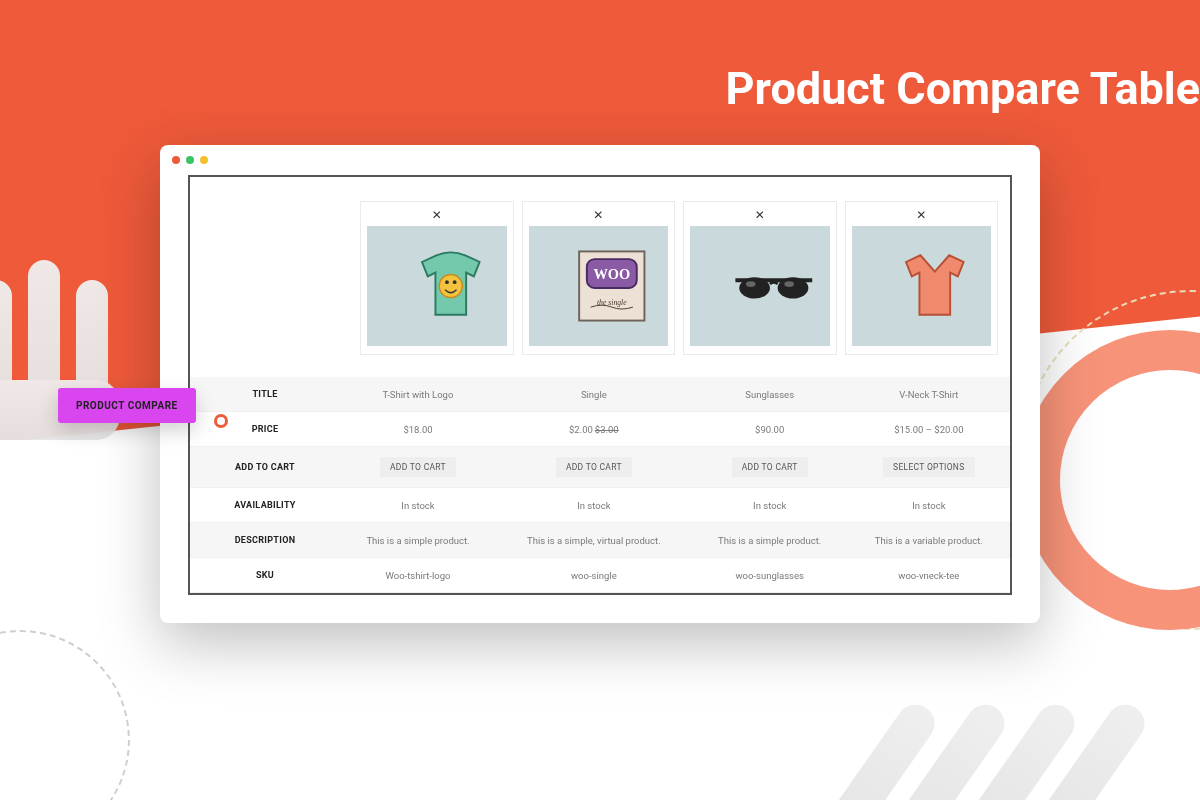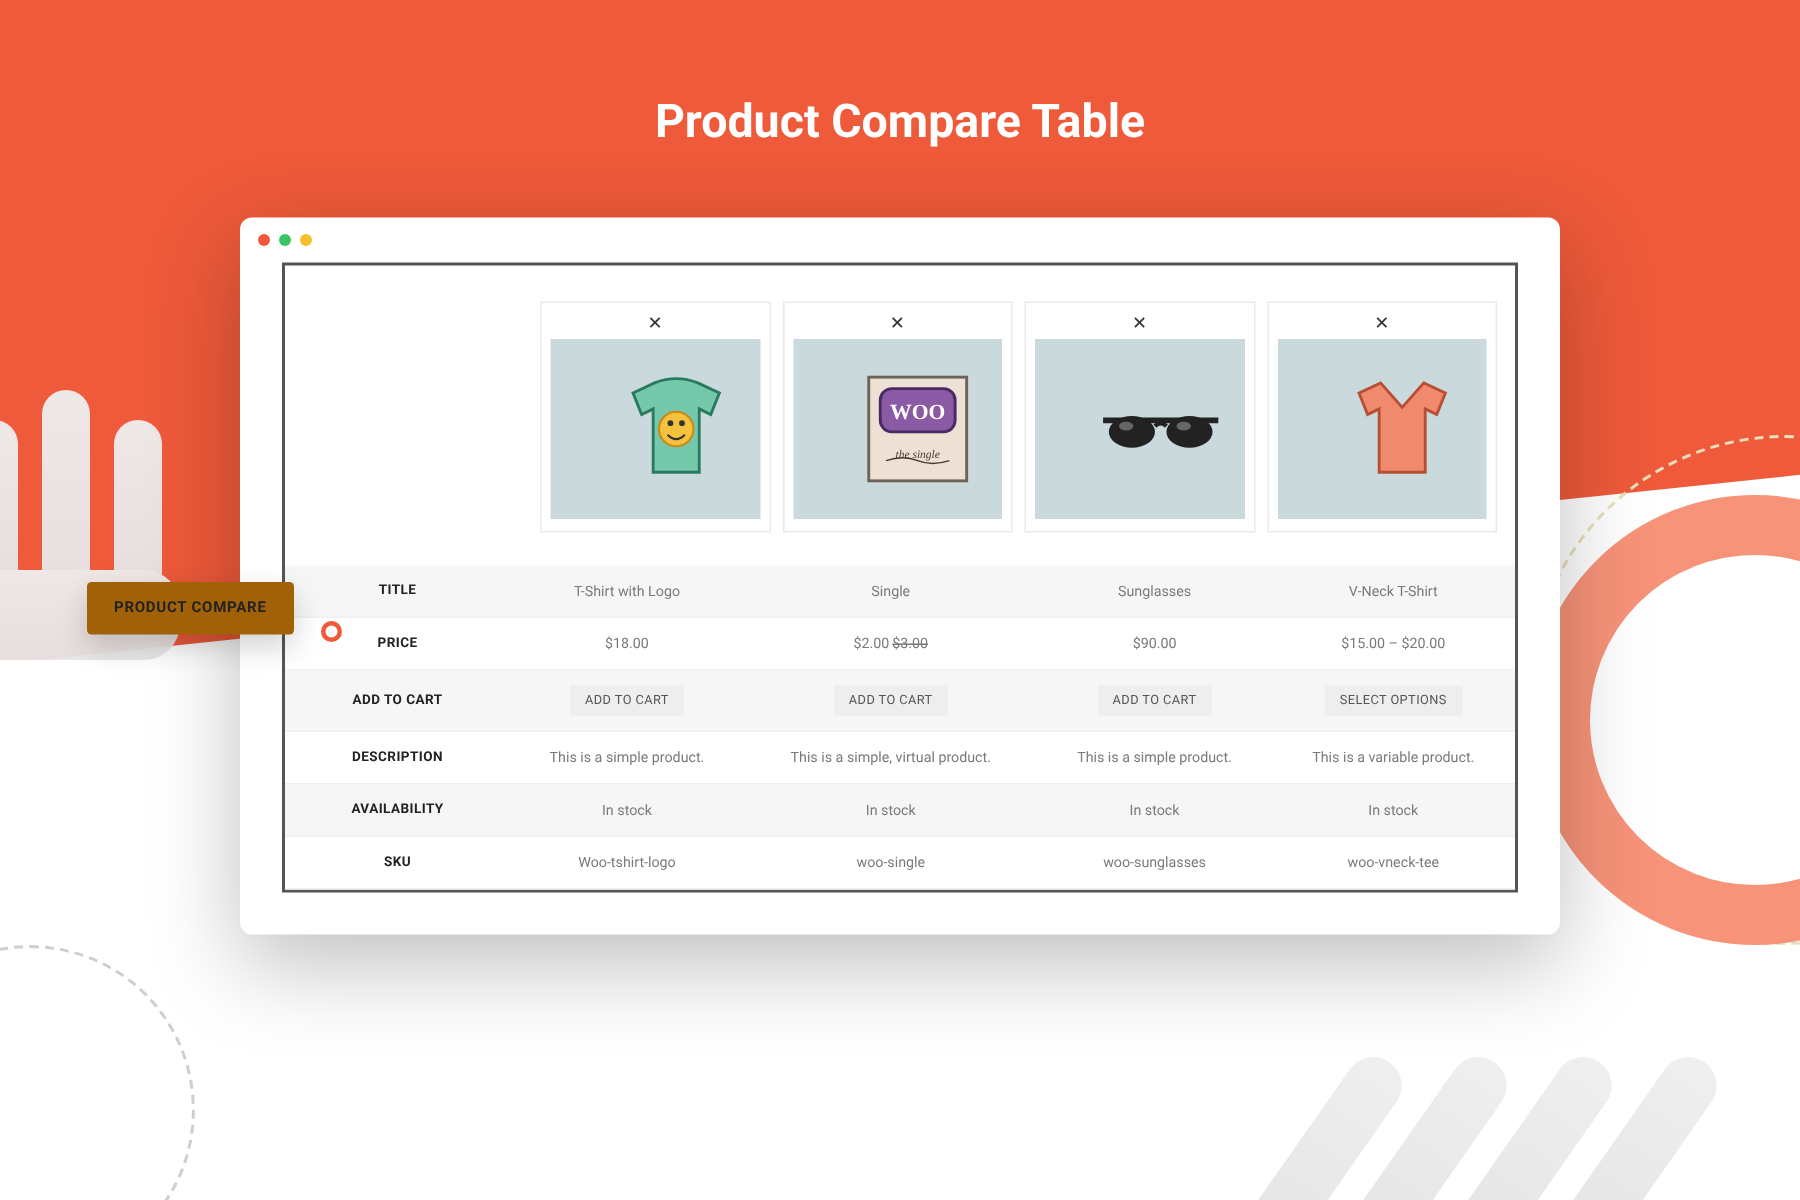--- a/index.html
+++ b/index.html
@@ -91,23 +91,23 @@
     z-index:0;
   }
   .dc1 { width:340px; height:340px; right:-160px; top:290px;}
   .dc2 { width:220px; height:220px; left:-90px; bottom:-50px; border-color:#cfcfcf;}
 
   
   .page-title {
     position: absolute;
     top: 62px;
     left: 0; right: 0;
-    text-align: center;
+    text-align: right;
     color: #fff;
-    font-size: 31px;
+    font-size: 45px;
     font-weight: 700;
     z-index: 2;
   }
 
   
   .window {
     position: absolute;
     top: 145px;
     left: 160px;
     width: 880px;
@@ -206,21 +206,21 @@
     letter-spacing:0.3px;
   }
   .strike { text-decoration: line-through; margin-left:2px;}
 
   
   .tag {
     position: absolute;
     left: 58px;
     top: 388px;
     z-index: 5;
-    background: #a16207;
+    background: #d946ef;
     border-radius: 3px;
     box-shadow: 0 8px 20px rgba(0,0,0,0.18);
     padding: 12px 18px;
     font-size: 10px;
     font-weight: 700;
     letter-spacing: 0.5px;
     color: #222;
   }
   .tag-knob {
     position:absolute;
@@ -338,34 +338,34 @@
         <td><span>$15.00 – $20.00</span></td>
       </tr>
       <tr>
         <th>ADD TO CART</th>
         <td><span class="btn">ADD TO CART</span></td>
         <td><span class="btn">ADD TO CART</span></td>
         <td><span class="btn">ADD TO CART</span></td>
         <td><span class="btn">SELECT OPTIONS</span></td>
       </tr>
       <tr>
+        <th>AVAILABILITY</th>
+        <td>In stock</td>
+        <td>In stock</td>
+        <td>In stock</td>
+        <td>In stock</td>
+      </tr>
+      <tr>
         <th>DESCRIPTION</th>
         <td>This is a simple product.</td>
         <td>This is a simple, virtual product.</td>
         <td>This is a simple product.</td>
         <td>This is a variable product.</td>
       </tr>
       <tr>
-        <th>AVAILABILITY</th>
-        <td>In stock</td>
-        <td>In stock</td>
-        <td>In stock</td>
-        <td>In stock</td>
-      </tr>
-      <tr>
         <th>SKU</th>
         <td>Woo-tshirt-logo</td>
         <td>woo-single</td>
         <td>woo-sunglasses</td>
         <td>woo-vneck-tee</td>
       </tr>
     </tbody>
       </table>
 
   </div>

